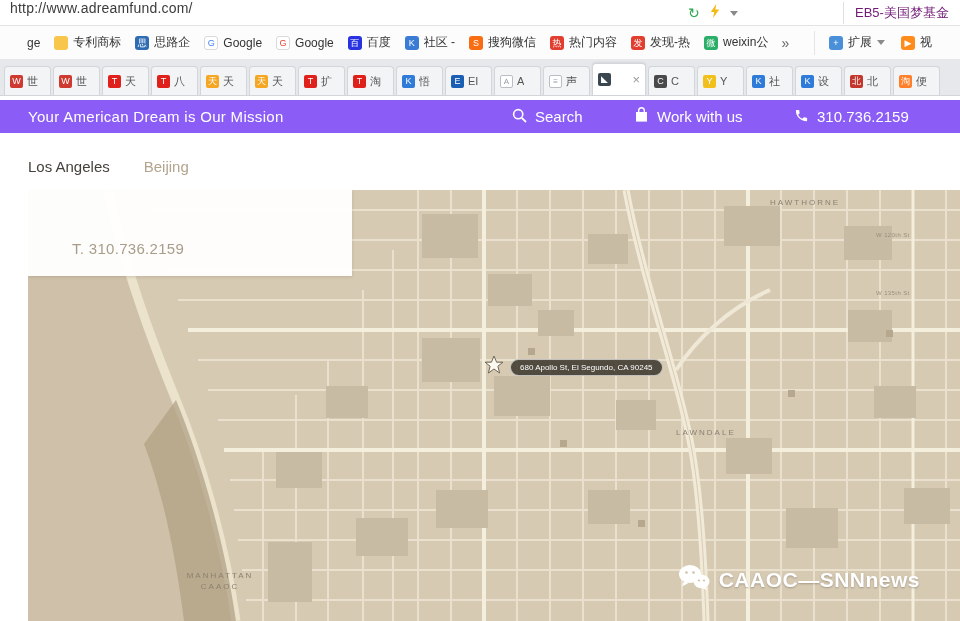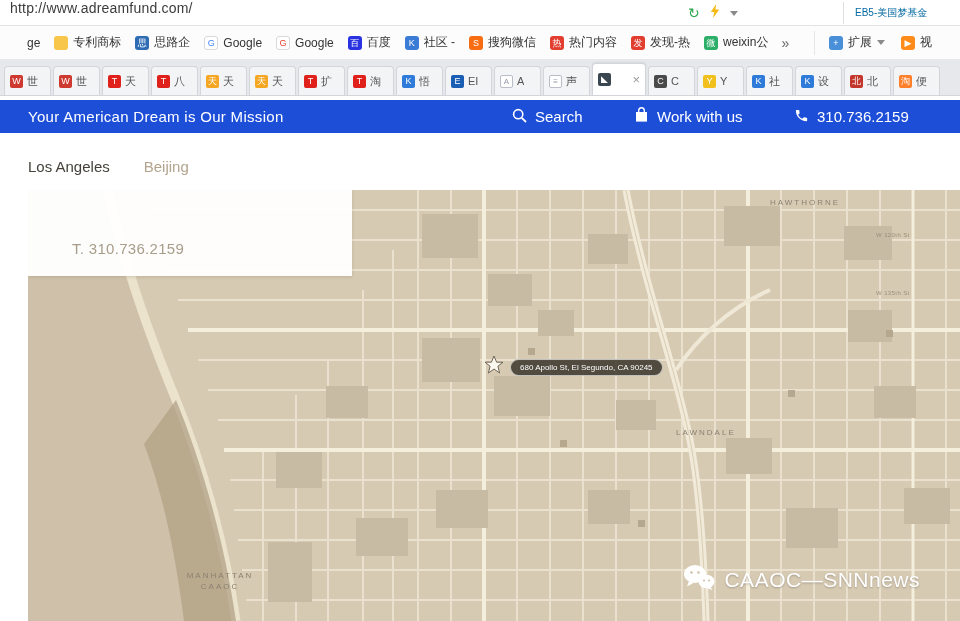--- a/index.html
+++ b/index.html
@@ -8,21 +8,21 @@
 
   
   .addrbar{position:absolute;left:0;top:0;width:960px;height:26px;background:#fff;
     border-bottom:1px solid #e3e3e5;display:flex;z-index:5}
   .url{margin-left:10px;font-size:14px;color:#3c3c3c;letter-spacing:.2px;white-space:nowrap}
   .addr-tools{position:absolute;left:688px;top:0;height:26px;display:flex;align-items:center;gap:10px}
   .ic-refresh{color:#2ea84f;font-size:14px;line-height:1}
   .ic-chev{width:0;height:0;border-left:4px solid transparent;border-right:4px solid transparent;
     border-top:5px solid #8a8a8a}
   .addr-sep{position:absolute;left:843px;top:2px;height:22px;border-left:1px solid #e0e0e0}
-  .win-title{position:absolute;left:855px;top:0;line-height:26px;font-size:10px;color:#0369a1;
+  .win-title{position:absolute;left:855px;top:0;line-height:26px;font-size:13px;color:#701a75;
     white-space:nowrap;overflow:hidden;width:102px}
 
   .bmbar{position:absolute;left:0;top:26px;width:960px;height:34px;background:#fcfcfd;
     border-bottom:1px solid #e8e8ea;display:flex;align-items:center;padding:0 20px;z-index:5}
   #bm-items{display:flex;align-items:center}
   .bm{display:flex;align-items:center;gap:5px;padding:0 7px;height:24px;border-radius:3px;
     font-size:12px;color:#333;white-space:nowrap;cursor:pointer}
   .bm-ic{width:14px;height:14px;border-radius:3px;font-size:9px;line-height:14px;text-align:center;
     color:#fff;flex:none;overflow:hidden}
   .bm-ic.brd{border:1px solid #d9d9d9;line-height:12px}
@@ -63,21 +63,21 @@
   .area-label.wrap{white-space:normal;width:88px;text-align:center;line-height:11px}
   .street-label{position:absolute;font-size:6px;color:#998e7a;letter-spacing:.4px;white-space:nowrap}
   .marker{position:absolute;left:455px;top:164px;display:flex;align-items:center;cursor:pointer}
   .marker-pill{margin-left:5px;height:17px;line-height:15px;padding:0 9px;
     background:rgba(62,56,47,.88);border:1px solid rgba(255,255,255,.65);border-radius:9px;
     color:#fff;font-size:8px;white-space:nowrap}
   .info-card{position:absolute;left:0;top:0;width:324px;height:86px;background:rgba(255,255,255,.96);
     box-shadow:0 1px 3px rgba(120,110,90,.25)}
   .info-phone{position:absolute;left:44px;top:50px;font-size:15px;color:#a89d8a;letter-spacing:.3px}
   .watermark{position:absolute;right:40px;bottom:26px;display:flex;align-items:center;gap:9px;color:#fff}
-  .watermark-text{font-size:21px;font-weight:normal;letter-spacing:.5px;text-shadow:0 1px 2px rgba(0,0,0,.25)}
+  .watermark-text{font-size:21px;font-weight:bold;letter-spacing:.5px;text-shadow:0 1px 2px rgba(0,0,0,.25)}
 </style>
 </head>
 <body>
 
 <div class="addrbar">
   <span class="url">http://www.adreamfund.com/</span>
   <span class="addr-tools">
     <span class="ic-refresh">↻</span>
     <span>
       <svg width="10" height="14" viewBox="0 0 10 14">
@@ -224,21 +224,21 @@
         <span class="tab-ic" style="background: rgb(194, 54, 43);">北</span>
         <span class="tab-t">北</span>
       </div>
       <div class="tab">
         <span class="tab-ic" style="background: rgb(255, 127, 42);">淘</span>
         <span class="tab-t">便</span>
       </div>
     </div>
 </div>
 
-<div class="site-header" style="background: #1d4ed8;">
+<div class="site-header" style="background: #8b5cf6;">
   <span class="tagline">Your American Dream is Our Mission</span>
 
   <span class="hdr-item hdr-search">
     <span>
       <svg width="15" height="15" viewBox="0 0 15 15">
           <circle cx="6.2" cy="6.2" r="4.6" fill="none" stroke="#fff" stroke-width="1.6"></circle>
           <line x1="9.8" y1="9.8" x2="14" y2="14" stroke="#fff" stroke-width="1.8"></line>
         </svg>
     </span>
     <span>Search</span>

